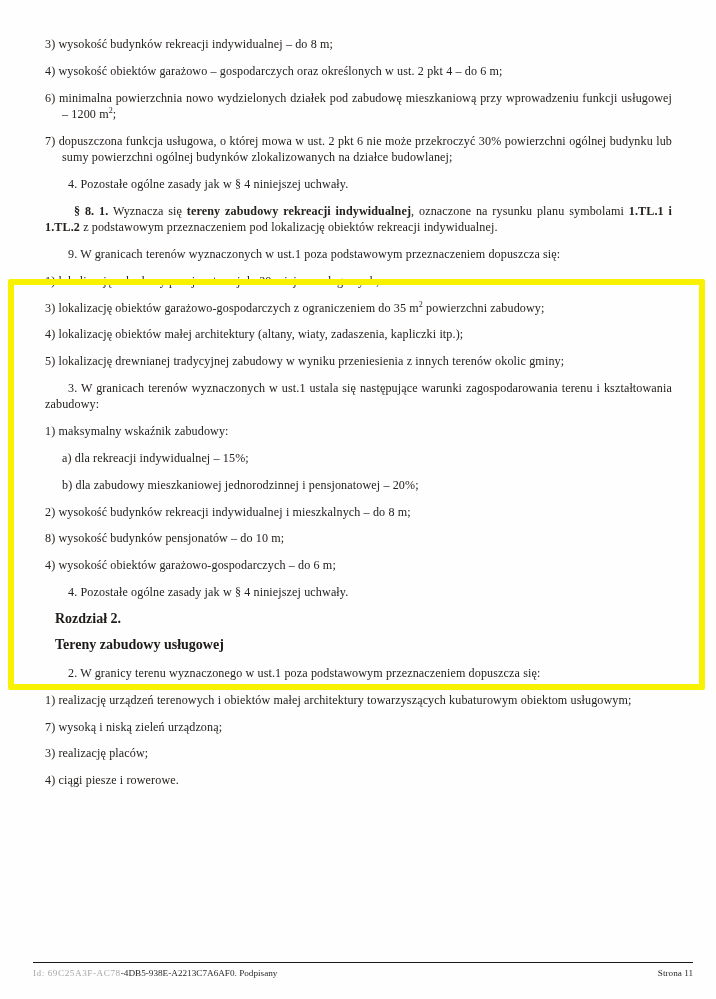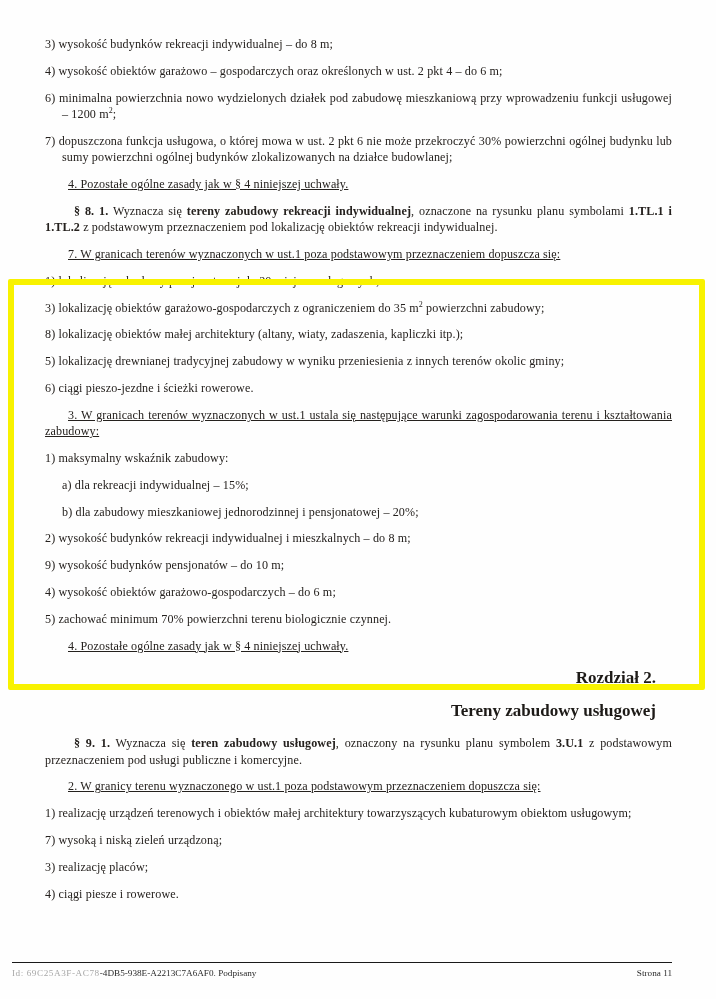--- a/index.html
+++ b/index.html
@@ -50,21 +50,20 @@
   }
   .item.sub {
     padding-left: 34px;
     text-indent: -17px;
   }
 
   
   .ind {
     text-indent: 23px;
     padding-left: 0;
-    text-decoration: underline;
   }
 
   
   .sec {
     text-indent: 29px;
   }
 
   b, .b { font-weight: bold; }
 
   sup {
@@ -81,35 +80,35 @@
     width: 697px;
     height: 411px;
     border: 6px solid #f8f200;
     box-sizing: border-box;
     pointer-events: none;
     border-radius: 2px;
   }
 
   
   .chapter {
-    text-align: right;
+    text-align: left;
     font-weight: bold;
-    font-size: 17px;
+    font-size: 14px;
     line-height: 16.6px;
-    margin: 16px;
+    margin: 10px;
     color: #1d1a17;
   }
   .chapter-wrap {
     margin: 3px 0 11px 0;
   }
 
   
   #footer {
     position: absolute;
-    left: 12px;
+    left: 33px;
     top: 962px;
     width: 660px;
   }
   #footer-rule {
     border: 0;
     border-top: 1.3px solid #1a1a1a;
     margin: 0 0 4px 0;
     width: 100%;
   }
   #footer-row {
@@ -143,44 +142,41 @@
     <div id="block-before">
         <p class="para item">3) wysokość budynków rekreacji indywidualnej – do 8 m;</p>
         <p class="para item">4) wysokość obiektów garażowo – gospodarczych oraz określonych w ust. 2 pkt 4 – do 6 m;</p>
         <p class="para item">6) minimalna powierzchnia nowo wydzielonych działek pod zabudowę mieszkaniową przy wprowadzeniu funkcji usługowej – 1200 m<sup>2</sup>;</p>
         <p class="para item">7) dopuszczona funkcja usługowa, o której mowa w ust. 2 pkt 6 nie może przekroczyć 30% powierzchni ogólnej budynku lub sumy powierzchni ogólnej budynków zlokalizowanych na działce budowlanej;</p>
         <p class="para ind">4. Pozostałe ogólne zasady jak w § 4 niniejszej uchwały.</p>
       </div>
 
     <div id="block-highlighted">
         <p class="para sec"><b>§ 8. 1.</b> Wyznacza się <b>tereny zabudowy rekreacji indywidualnej</b>, oznaczone na rysunku planu symbolami <b>1.TL.1 i 1.TL.2</b> z podstawowym przeznaczeniem pod lokalizację obiektów rekreacji indywidualnej.</p>
-        <p class="para ind">7. W granicach terenów wyznaczonych w ust.1 poza podstawowym przeznaczeniem dopuszcza się:</p>
+        <p class="para ind">9. W granicach terenów wyznaczonych w ust.1 poza podstawowym przeznaczeniem dopuszcza się:</p>
         <p class="para item">1) lokalizację zabudowy pensjonatowej do 20 miejsc noclegowych;</p>
         <p class="para item">3) lokalizację obiektów garażowo-gospodarczych z ograniczeniem do 35 m<sup>2</sup> powierzchni zabudowy;</p>
-        <p class="para item">8) lokalizację obiektów małej architektury (altany, wiaty, zadaszenia, kapliczki itp.);</p>
+        <p class="para item">4) lokalizację obiektów małej architektury (altany, wiaty, zadaszenia, kapliczki itp.);</p>
         <p class="para item">5) lokalizację drewnianej tradycyjnej zabudowy w wyniku przeniesienia z innych terenów okolic gminy;</p>
-        <p class="para item">6) ciągi pieszo-jezdne i ścieżki rowerowe.</p>
         <p class="para ind">3. W granicach terenów wyznaczonych w ust.1 ustala się następujące warunki zagospodarowania terenu i kształtowania zabudowy:</p>
         <p class="para item">1) maksymalny wskaźnik zabudowy:</p>
         <p class="para item sub">a) dla rekreacji indywidualnej – 15%;</p>
         <p class="para item sub">b) dla zabudowy mieszkaniowej jednorodzinnej i pensjonatowej – 20%;</p>
         <p class="para item">2) wysokość budynków rekreacji indywidualnej i mieszkalnych – do 8 m;</p>
-        <p class="para item">9) wysokość budynków pensjonatów – do 10 m;</p>
+        <p class="para item">8) wysokość budynków pensjonatów – do 10 m;</p>
         <p class="para item">4) wysokość obiektów garażowo-gospodarczych – do 6 m;</p>
-        <p class="para item">5) zachować minimum 70% powierzchni terenu biologicznie czynnej.</p>
         <p class="para ind">4. Pozostałe ogólne zasady jak w § 4 niniejszej uchwały.</p>
       </div>
 
     <div class="chapter-wrap">
       <p class="chapter">Rozdział 2.</p>
       <p class="chapter">Tereny zabudowy usługowej</p>
     </div>
 
     <div id="block-after">
-        <p class="para sec"><b>§ 9. 1.</b> Wyznacza się <b>teren zabudowy usługowej</b>, oznaczony na rysunku planu symbolem <b>3.U.1</b> z podstawowym przeznaczeniem pod usługi publiczne i komercyjne.</p>
         <p class="para ind">2. W granicy terenu wyznaczonego w ust.1 poza podstawowym przeznaczeniem dopuszcza się:</p>
         <p class="para item">1) realizację urządzeń terenowych i obiektów małej architektury towarzyszących kubaturowym obiektom usługowym;</p>
         <p class="para item">7) wysoką i niską zieleń urządzoną;</p>
         <p class="para item">3) realizację placów;</p>
         <p class="para item">4) ciągi piesze i rowerowe.</p>
       </div>
 
   </div>
 
   <div id="highlight-box"></div>

